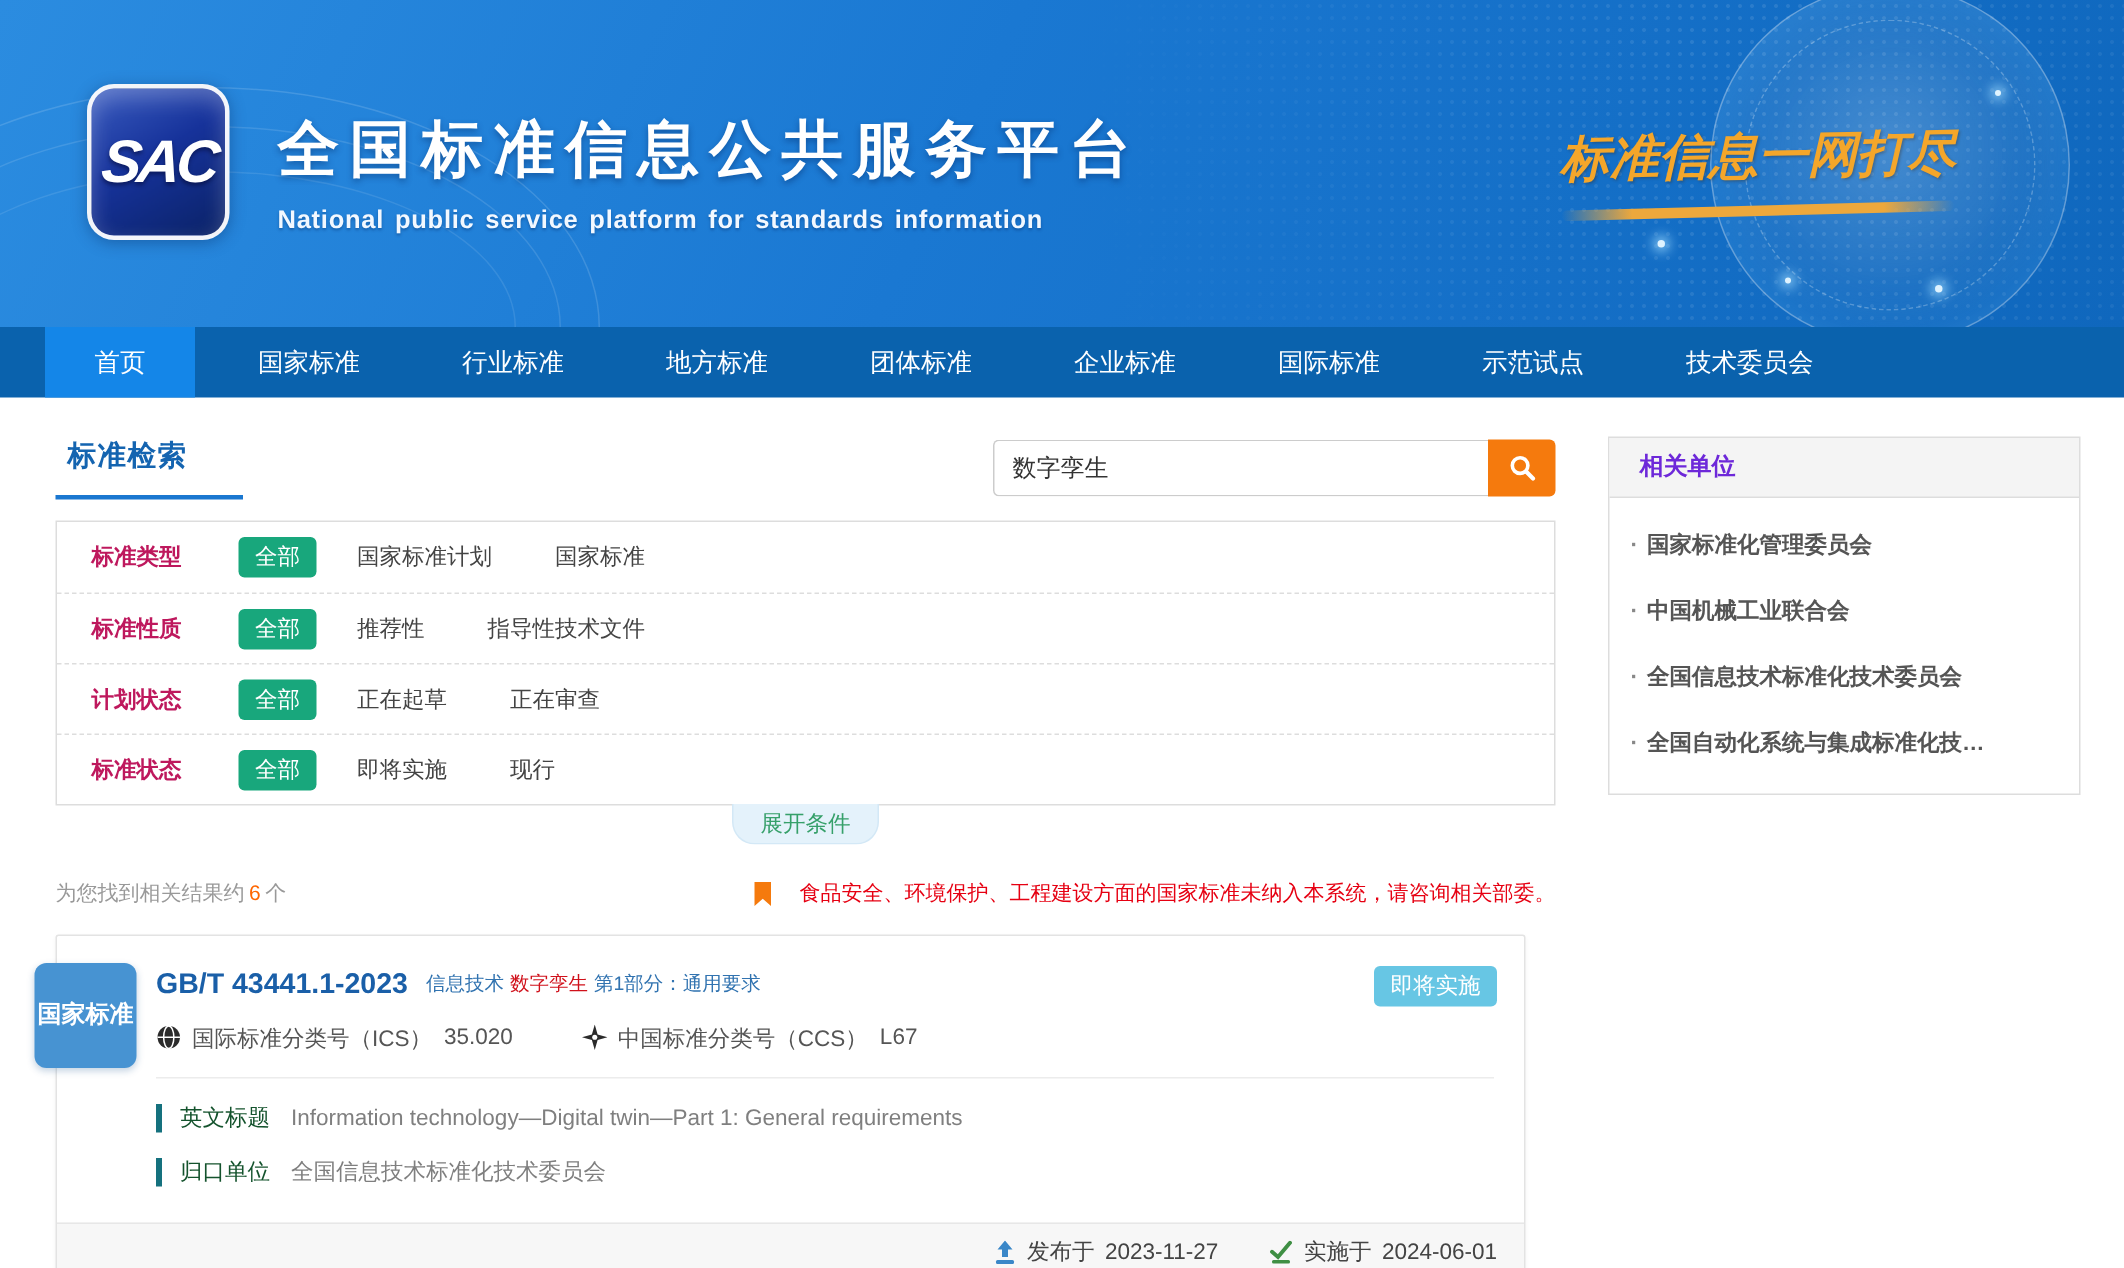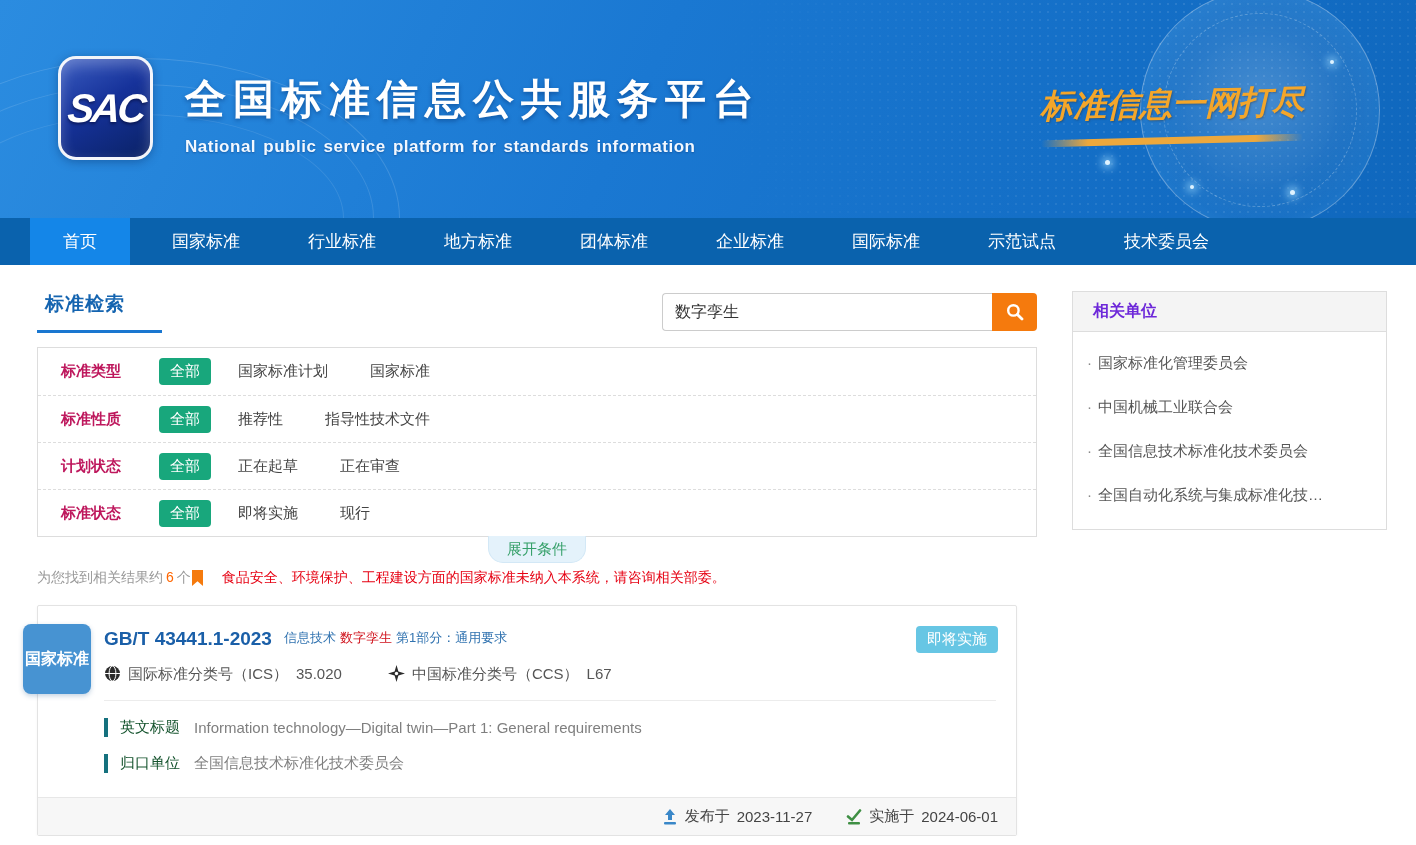--- a/index.html
+++ b/index.html
@@ -70,21 +70,21 @@
   .filter-row + .filter-row{ border-top:1px dashed #ddd; }
   .filter-label{ width:98px; flex:none; font-size:15px; font-weight:bold; color:#be185d; }
   .filter-selected{ background:#18a77c; color:#fff; font-size:15px; padding:4px 11px; border-radius:4px;
     margin-right:27px; cursor:pointer; }
   .filter-option{ font-size:15px; color:#444; margin-right:42px; cursor:pointer; }
 
   .expand-tab{ width:98px; height:27px; margin:-1px auto 0; background:#e4f2fb; border:1px solid #d3e8f6; border-top:none;
     border-radius:0 0 15px 15px; display:flex; align-items:center; justify-content:center; cursor:pointer; }
   .expand-tab span{ color:#36a06a; font-size:15px; }
 
-  .meta-row{ display:flex; align-items:center; margin-top:6px; }
+  .meta-row{ display:flex; justify-content:space-between; align-items:center; margin-top:24px; }
   .result-count{ color:#999; font-size:14px; }
   .result-count b{ color:#f60; font-weight:normal; padding:0 3px; }
   .notice{ display:flex; align-items:center; gap:18px; color:#e60012; font-size:14px; }
 
   
   .result-card{ position:relative; margin-top:18px; border:1px solid #e3e3e3; border-radius:2px;
     background:#fff; box-shadow:0 1px 3px rgba(0,0,0,.04); width:980px; }
   .type-badge{ position:absolute; left:-15px; top:18px; width:68px; height:70px; background:#4793d2;
     border-radius:8px; color:#fff; font-size:16px; font-weight:bold; display:flex; align-items:center;
     justify-content:center; text-align:center; line-height:1.6; box-shadow:0 2px 5px rgba(20,80,140,.25); }
@@ -107,21 +107,21 @@
   .card-footer{ margin-top:24px; background:#f7f7f7; border-top:1px solid #e7e7e7; padding:9px 18px;
     display:flex; justify-content:flex-end; align-items:center; gap:34px; }
   .date-item{ display:flex; align-items:center; gap:7px; color:#444; font-size:15px; }
 
   
   .sidebar{ width:315px; margin-left:35px; border:1px solid #ddd; background:#fff; }
   .sidebar-header{ background:#f4f4f4; border-bottom:1px solid #ddd; height:40px; display:flex; align-items:center;
     padding-left:20px; }
   .sidebar-header span{ color:#6d28d9; font-size:16px; font-weight:bold; }
   .sidebar-list{ padding:22px 14px 24px 14px; }
-  .sidebar-item{ color:#555; font-size:15px; margin-bottom:25px; cursor:pointer; white-space:nowrap; overflow:hidden; }
+  .sidebar-item{ color:#555; font-size:15px; margin-bottom:25px; cursor:pointer; white-space:nowrap; overflow:hidden;font-weight:bold; }
   .sidebar-item:last-child{ margin-bottom:0; }
   .sidebar-item .dot{ color:#888; margin-right:6px; }
 </style>
 </head>
 <body>
 
 <header class="site-header">
   <div class="dotmap"></div>
   <div class="arcs"></div>
   <div class="globe"></div>

